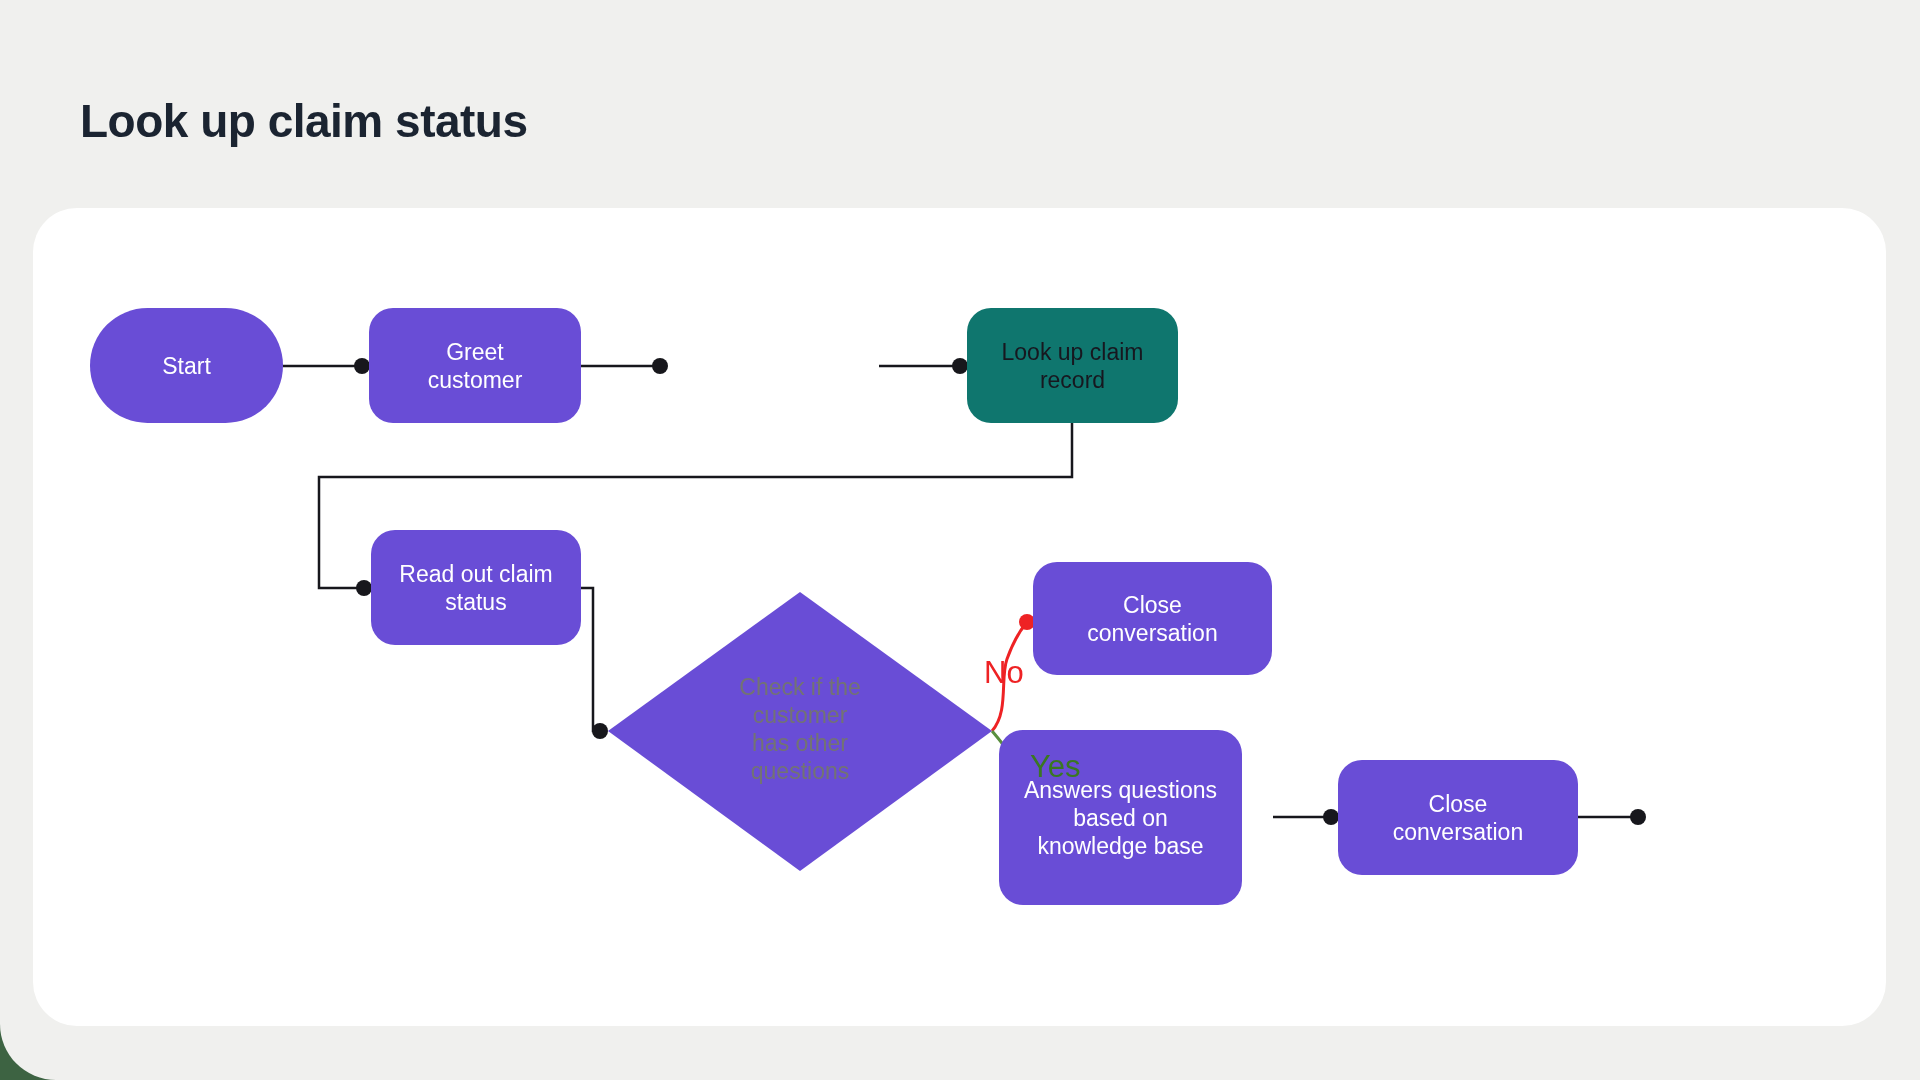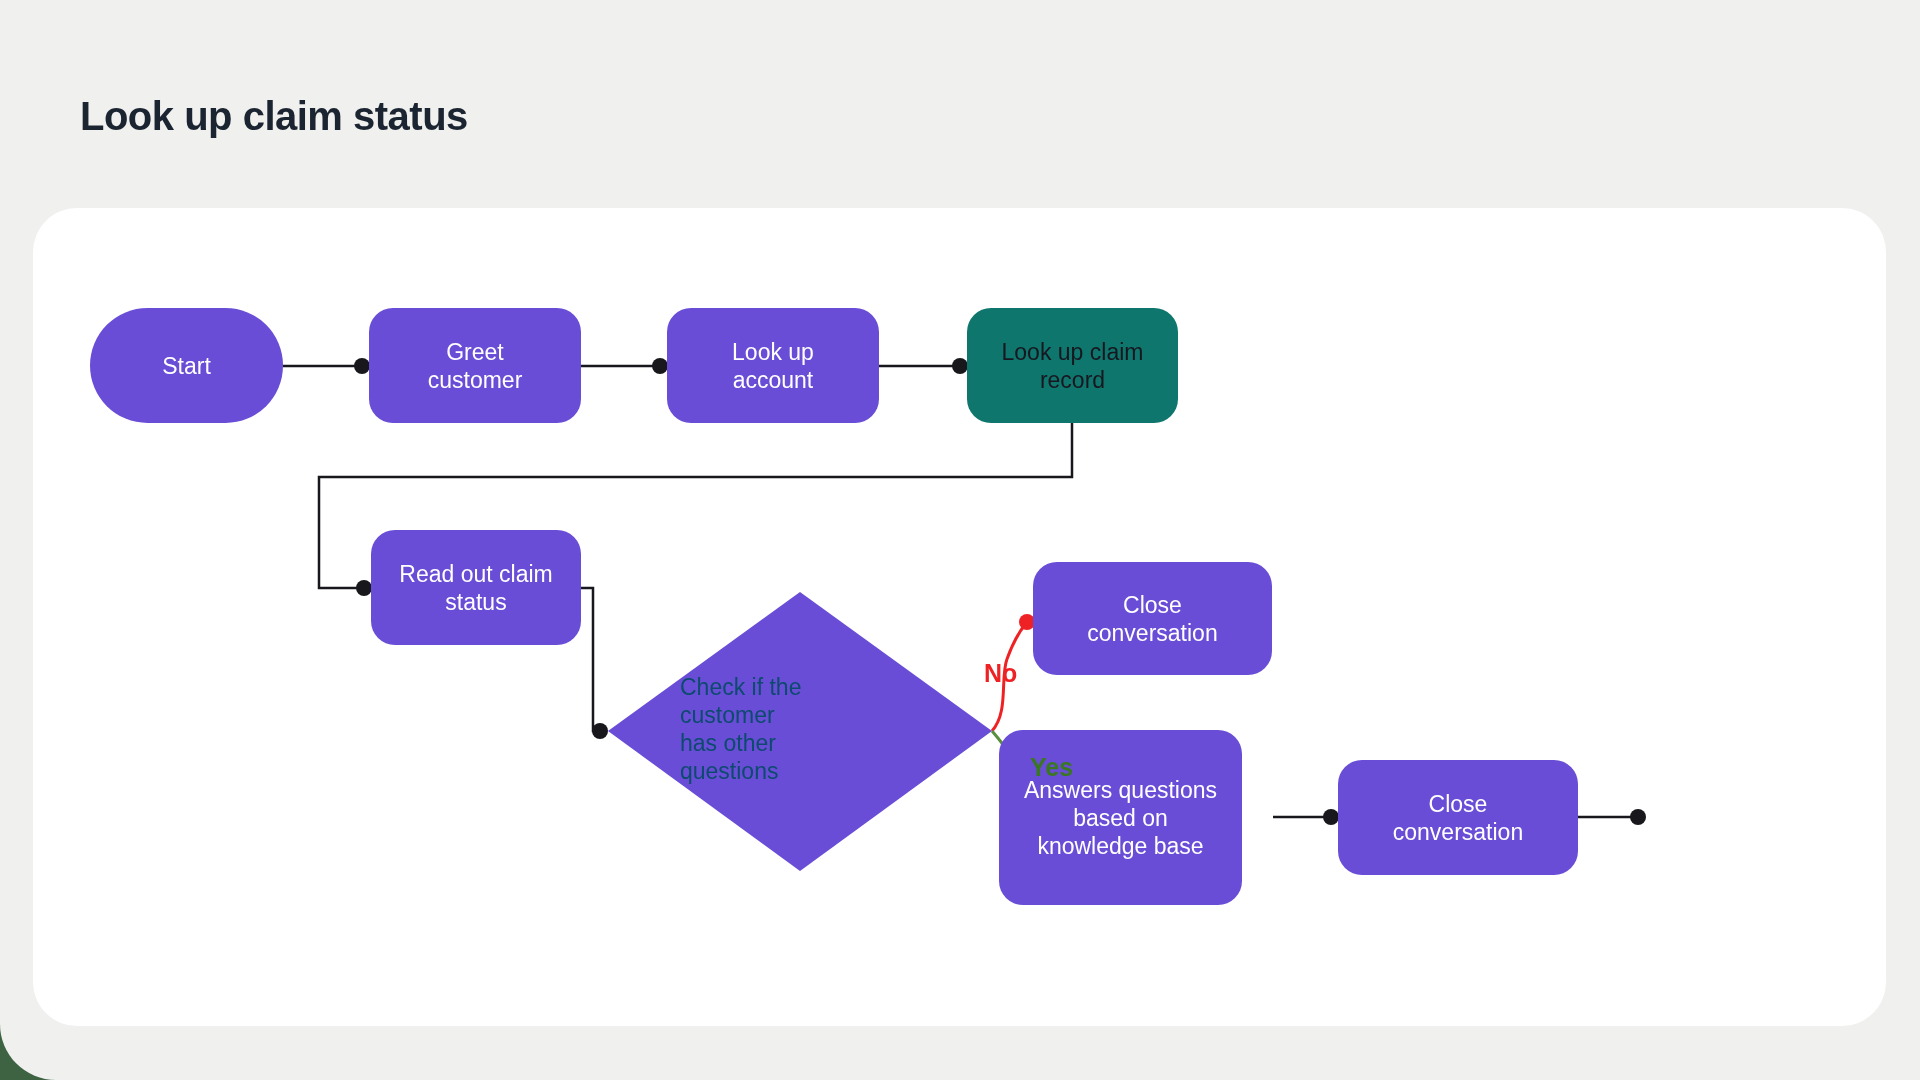--- a/index.html
+++ b/index.html
@@ -10,21 +10,21 @@
     font-family: "Liberation Sans", sans-serif;
   }
   .page {
     position: absolute; left: 0; top: 0;
     width: 1920px; height: 1080px;
     background: #f0f0ee;
     border-bottom-left-radius: 56px;
   }
   .page-title {
     position: absolute; left: 80px; top: 94px;
-    font-size: 40px; font-weight: 700; letter-spacing: -0.5px;
+    font-size: 46px; font-weight: 700; letter-spacing: -0.5px;
     color: #1b2431;
   }
   .card {
     position: absolute; left: 33px; top: 208px;
     width: 1853px; height: 818px;
     background: #ffffff; border-radius: 44px;
   }
   .edges-svg {
     position: absolute; left: 0; top: 0;
     width: 1920px; height: 1080px;
@@ -38,27 +38,27 @@
     font-size: 23px; line-height: 28px; font-weight: 400;
     white-space: pre-line;
     border-radius: 24px;
     box-sizing: border-box;
     cursor: pointer;
   }
   .node.pill { border-radius: 58px; }
   .node.light { background: #0f766e; color: #17171f; }
   .diamond-label {
     position: absolute; left: 680px; top: 673px; width: 240px;
-    color: #0c4a6e; font-size: 23px; line-height: 28px;
-    text-align: left; white-space: pre-line;
+    color: #737373; font-size: 23px; line-height: 28px;
+    text-align: center; white-space: pre-line;
     pointer-events: none;
   }
   .edge-label {
     position: absolute;
-    font-size: 25px; font-weight: 700; line-height: 26px;
+    font-size: 31px; font-weight: 400; line-height: 26px;
   }
   .edge-label.no  { left: 984px; top: 660px; color: #ee2224; }
   .edge-label.yes { left: 1022px; top: 754px; color: #3a7722; margin-left: 8px; }
 
   
   #node-start        { left: 90px;   top: 308px; width: 193px; height: 115px; text-align: right; }
   #node-greet        { left: 369px;  top: 308px; width: 212px; height: 115px; border-radius: 24px; }
   #node-account      { left: 667px;  top: 308px; width: 212px; height: 115px; }
   #node-record       { left: 967px;  top: 308px; width: 211px; height: 115px; }
   #node-readout      { left: 371px;  top: 530px; width: 210px; height: 115px; }
@@ -100,22 +100,20 @@
     <circle cx="1027" cy="622" r="8" fill="#ee2224"></circle>
     <circle cx="1026" cy="810" r="8" fill="#5c9a49"></circle>
     <polygon points="608,731 800,592 992,731 800,871" fill="#694dd6" style="pointer-events:auto"></polygon>
   </svg>
 
   <div class="node pill" id="node-start">Start</div>
 
   <div class="node" id="node-greet">Greet
 customer</div>
 
-  <div class="node" id="node-account">Look up
-account</div>
 
   <div class="node light" id="node-record">Look up claim
 record</div>
 
   <div class="node" id="node-readout">Read out claim
 status</div>
 
   <div class="diamond-label">Check if the
 customer
 has other

